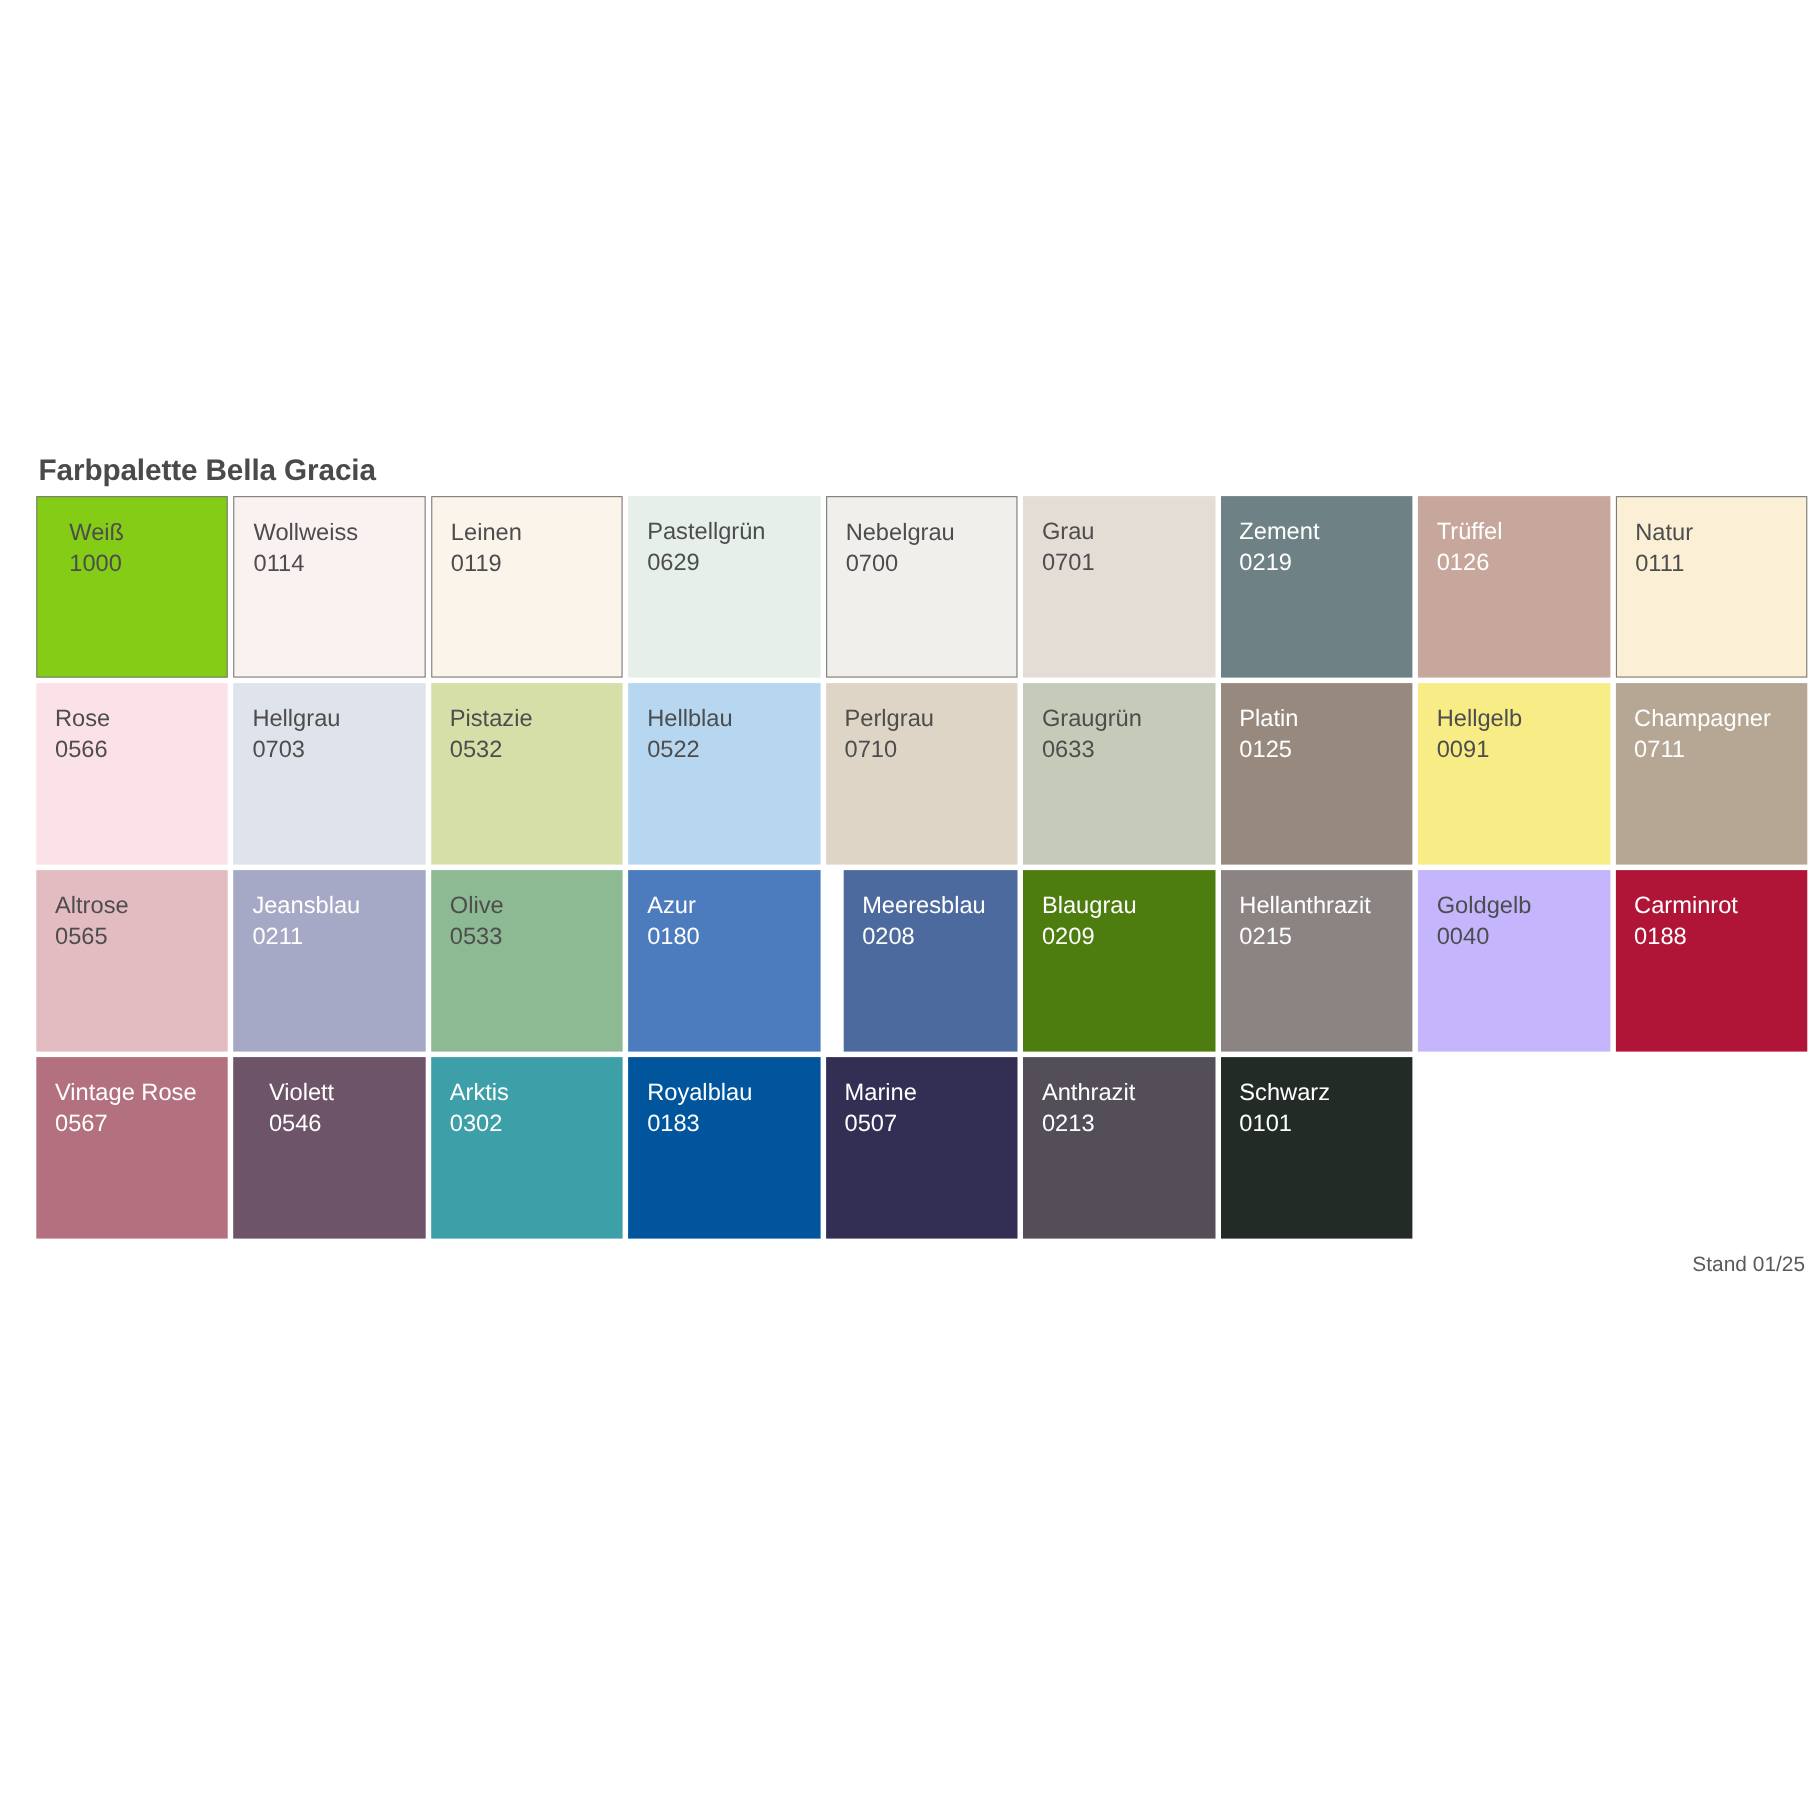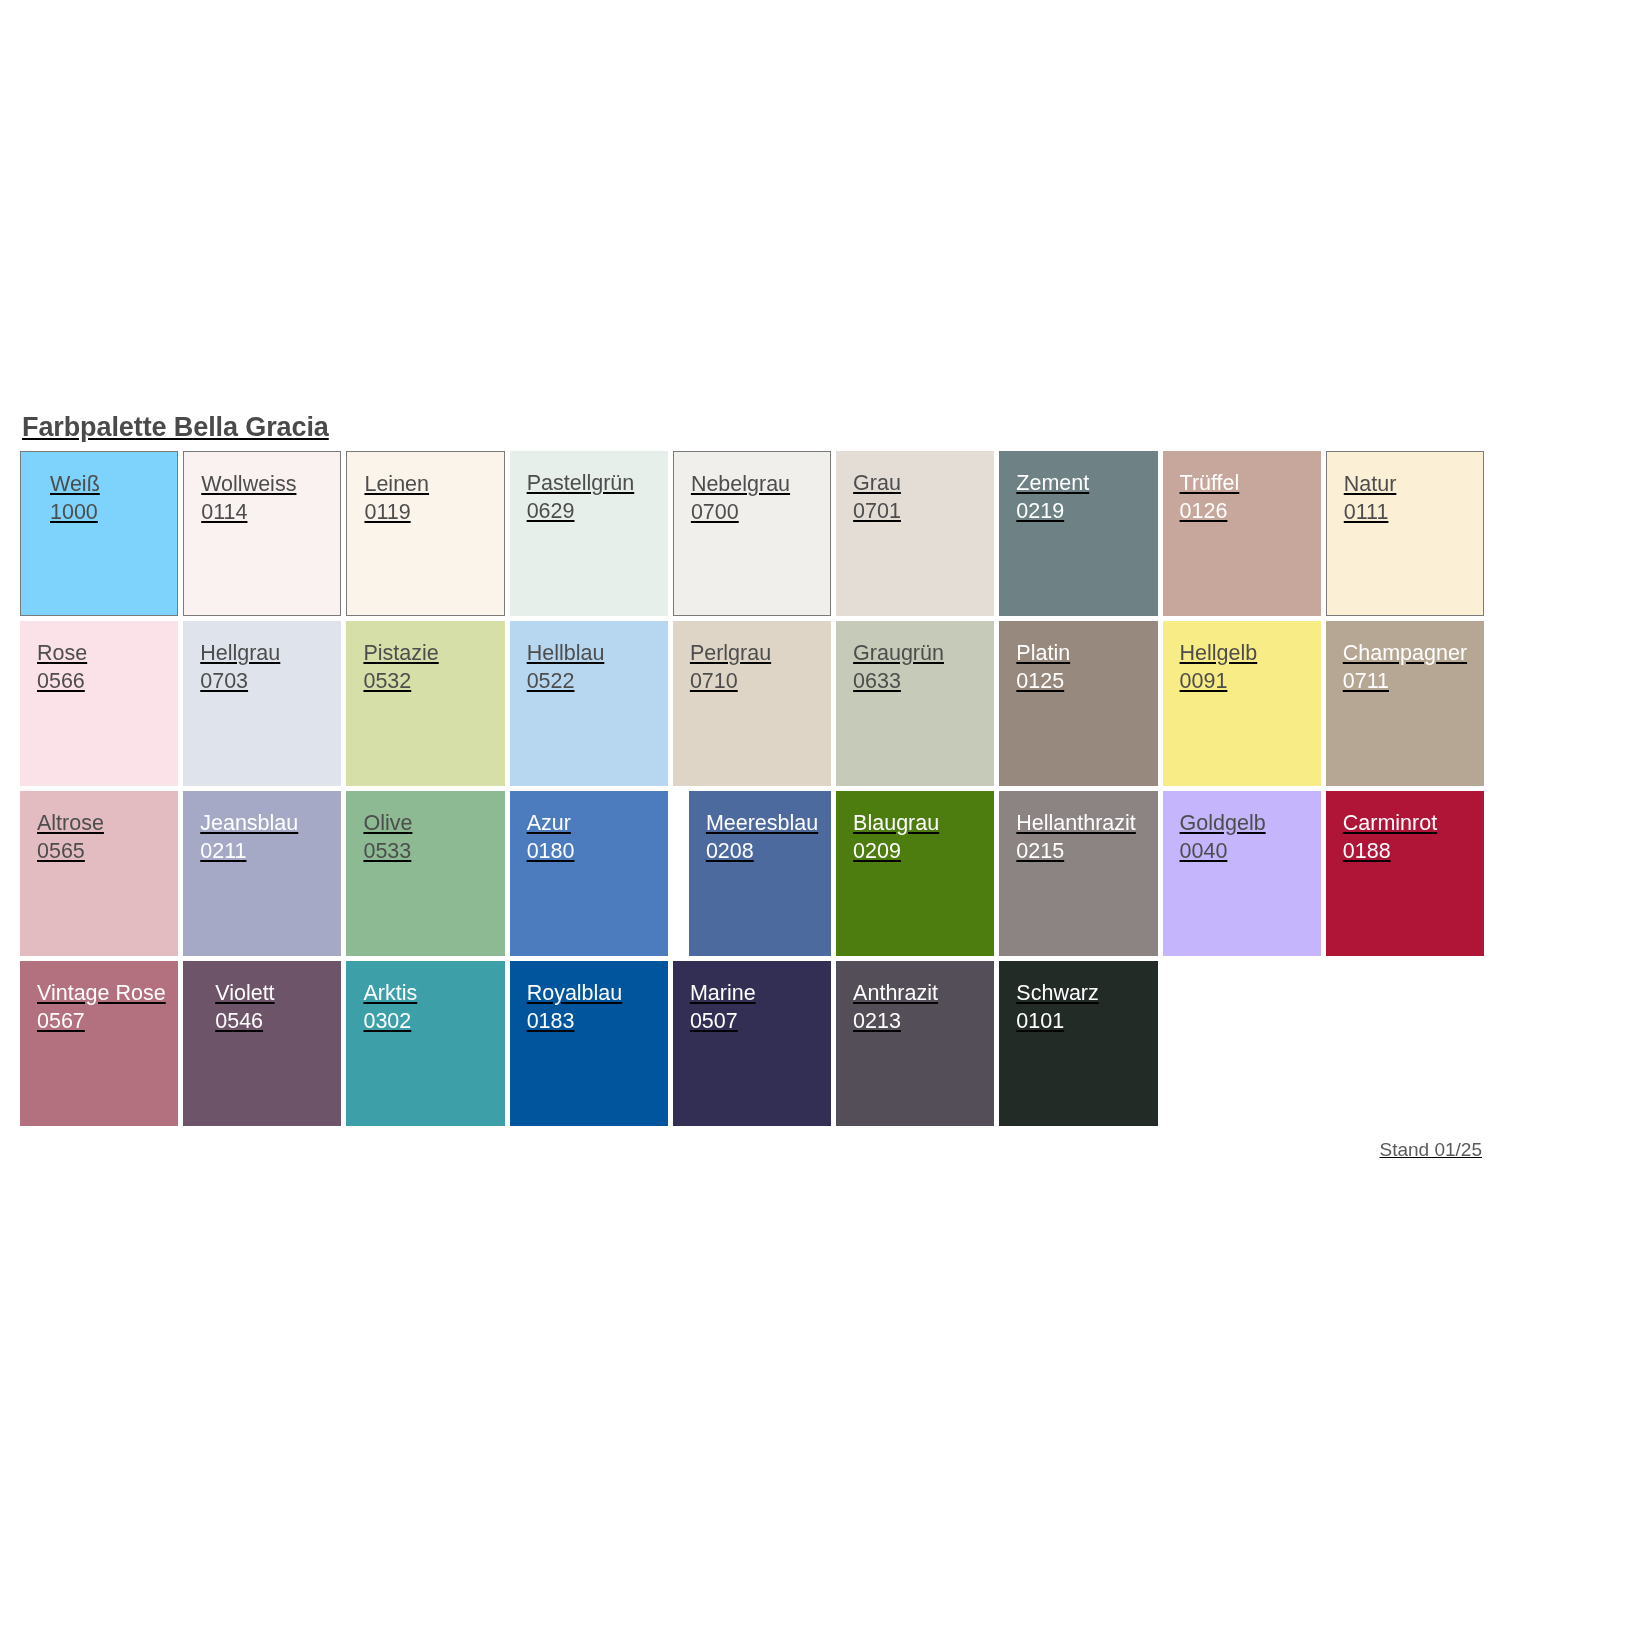--- a/index.html
+++ b/index.html
@@ -15,24 +15,23 @@
     overflow: hidden;
   }
   #page {
     position: relative;
     width: 1652px;
     height: 1652px;
     background: #ffffff;
   }
   #palette-block {
     position: absolute;
-    left: 20px;
+    left: 33px;
     top: 412px;
-    width: 1464px;
-    text-decoration: underline;
+    width: 1610px;
   }
   #palette-title {
     font-size: 27px;
     font-weight: bold;
     color: #4a4a4a;
     letter-spacing: -0.1px;
     line-height: 30px;
     margin: 0 0 9px 2px;
     font-family: "Liberation Sans", sans-serif;
   }
@@ -80,21 +79,21 @@
 </head>
 <body>
 
 <div id="page">
 
   <div id="palette-block">
 
     <h1 id="palette-title">Farbpalette Bella Gracia</h1>
 
     <div id="swatch-grid">
-        <div class="swatch dark-text bordered" style="background: #7dd3fc; border-color: rgb(122, 122, 122); padding-left: 29px;">
+        <div class="swatch dark-text bordered" style="background: #84cc16; border-color: rgb(122, 122, 122); padding-left: 29px;">
           <span class="swatch-name">Weiß</span>
           <span class="swatch-code">1000</span>
         </div>
         <div class="swatch dark-text bordered" style="background: rgb(250, 242, 241); border-color: rgb(122, 122, 122);">
           <span class="swatch-name">Wollweiss</span>
           <span class="swatch-code">0114</span>
         </div>
         <div class="swatch dark-text bordered" style="background: rgb(250, 244, 234); border-color: rgb(122, 122, 122);">
           <span class="swatch-name">Leinen</span>
           <span class="swatch-code">0119</span>

